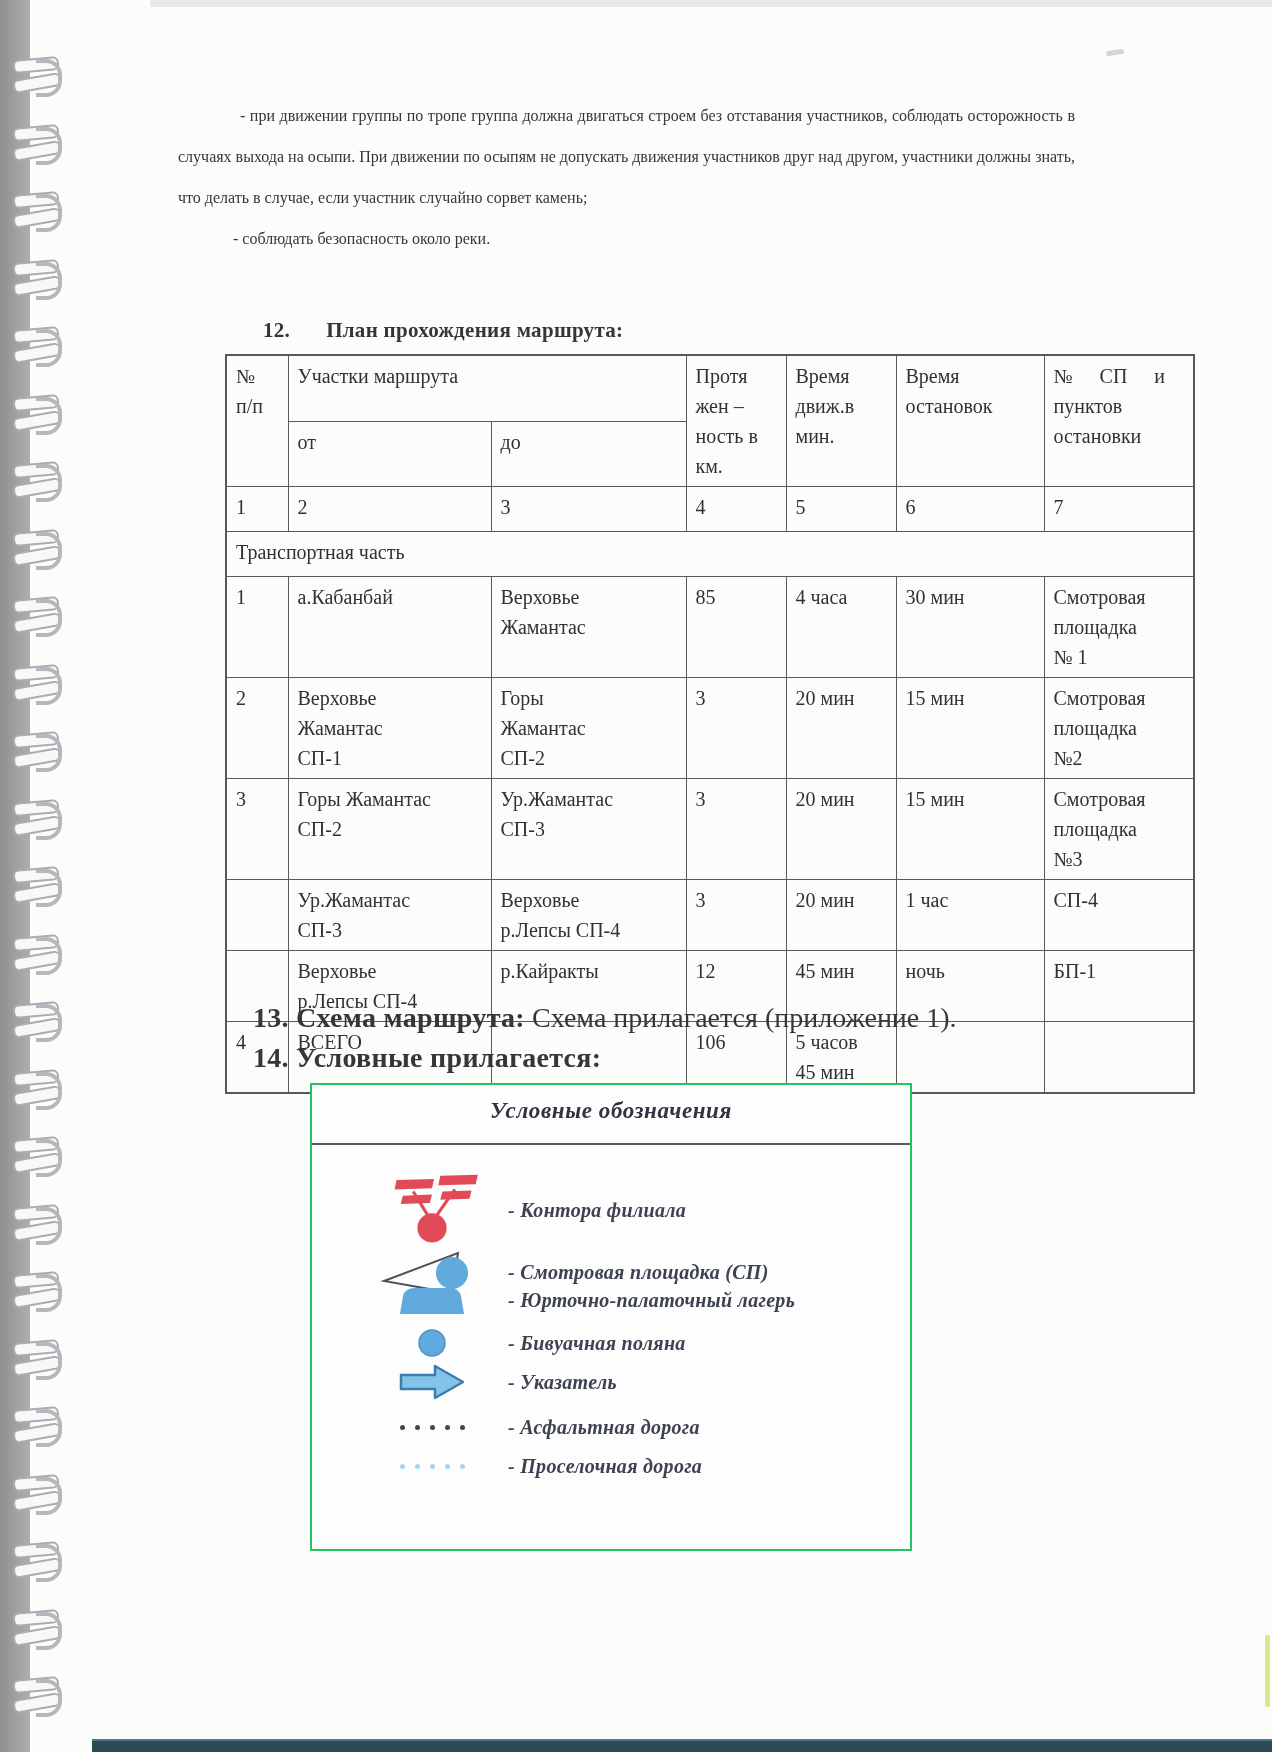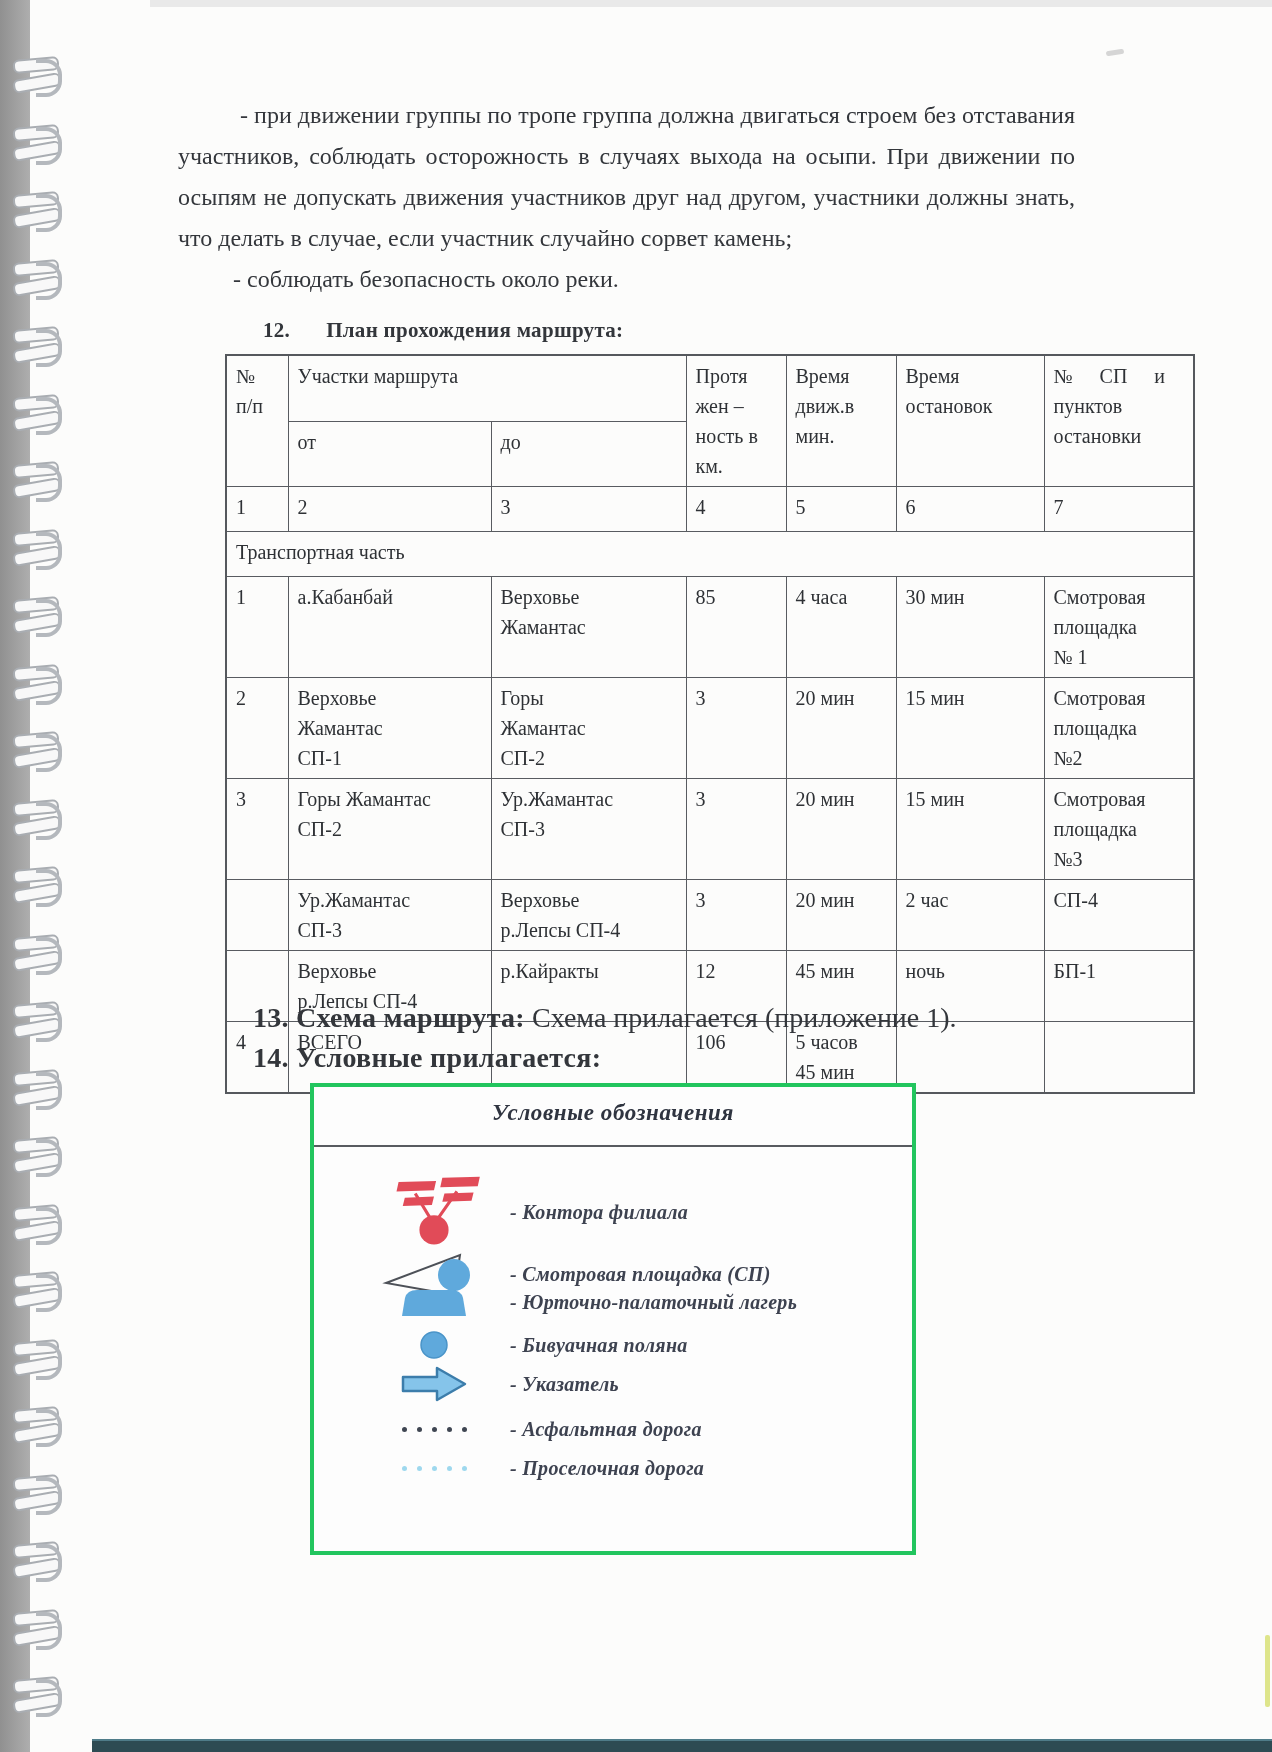--- a/index.html
+++ b/index.html
@@ -17,21 +17,21 @@
   .ring{position:absolute;left:8px;width:58px;height:42px;}
   .ring .bar1,.ring .bar2{position:absolute;left:5px;width:42px;height:10px;background:#f8f8f8;
         border:2px solid #a9adb2;border-radius:6px;}
   .ring .bar1{top:3px;transform:rotate(-5deg);}
   .ring .bar2{top:21px;width:44px;transform:rotate(-10deg);}
   .ring .hook{position:absolute;right:4px;top:4px;width:22px;height:30px;
         border:4px solid #b4b8bd;border-left:none;
         border-top-right-radius:16px;border-bottom-right-radius:16px;}
 
   
-  .intro{position:absolute;left:178px;top:95px;width:897px;font-size:24px;line-height:41px;}
+  .intro{position:absolute;left:178px;top:95px;width:897px;font-size:16px;line-height:41px;}
   .intro p{margin:0;}
   .intro .b1{text-align:justify;text-indent:62px;}
   .intro .b2{padding-left:55px;}
 
   
   .h12{position:absolute;left:263px;top:318px;font-size:21px;font-weight:bold;letter-spacing:.3px;}
   .h12 .num{margin-right:36px;}
 
   
   table.route{position:absolute;left:225px;top:354px;width:968px;border-collapse:collapse;
@@ -43,21 +43,21 @@
   tr.colnums td{height:34px;}
   tr.sectionrow td{height:34px;}
 
   
   .h1314{position:absolute;left:253px;top:998px;font-size:28px;line-height:40px;}
   .h1314 p{margin:0;}
   .h1314 b{letter-spacing:.3px;}
 
   
   .legend{position:absolute;left:310px;top:1083px;width:598px;height:464px;
-      border:4px solid #22c55e;background:#fdfdfd;}
+      border:2px solid #22c55e;background:#fdfdfd;}
   .legend-title{text-align:center;padding-top:13px;font-size:23px;font-weight:bold;
       font-style:italic;letter-spacing:.6px;color:#2f3440;}
   .legend-divider{position:absolute;left:0;right:0;top:58px;border-top:2px solid #585b60;}
   .li{position:absolute;left:0;width:100%;height:34px;}
   .li .ic{position:absolute;left:40px;width:160px;height:100%;display:flex;
       align-items:center;justify-content:center;}
   .li.first .ic{top:-40px;height:104px;}
   .li .lb{position:absolute;left:196px;top:50%;transform:translateY(-50%);
       font-size:20px;font-weight:bold;font-style:italic;color:#3d4250;
       letter-spacing:.3px;white-space:nowrap;}
@@ -302,21 +302,21 @@
 №3</td>
       </tr>
       <tr>
         <td></td>
         <td>Ур.Жамантас
 СП-3</td>
         <td>Верховье
 р.Лепсы СП-4</td>
         <td>3</td>
         <td>20 мин</td>
-        <td>2 час</td>
+        <td>1 час</td>
         <td>СП-4</td>
       </tr>
       <tr>
         <td></td>
         <td>Верховье
 р.Лепсы СП-4</td>
         <td>р.Кайракты</td>
         <td>12</td>
         <td>45 мин</td>
         <td>ночь</td>

